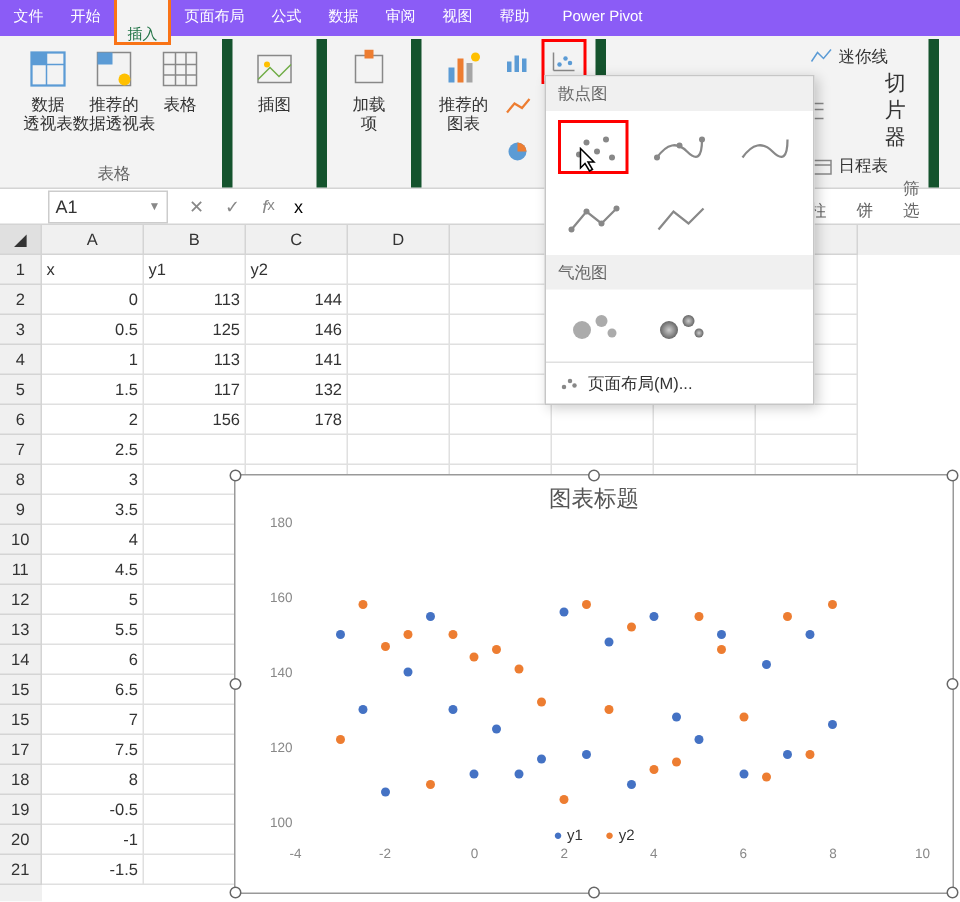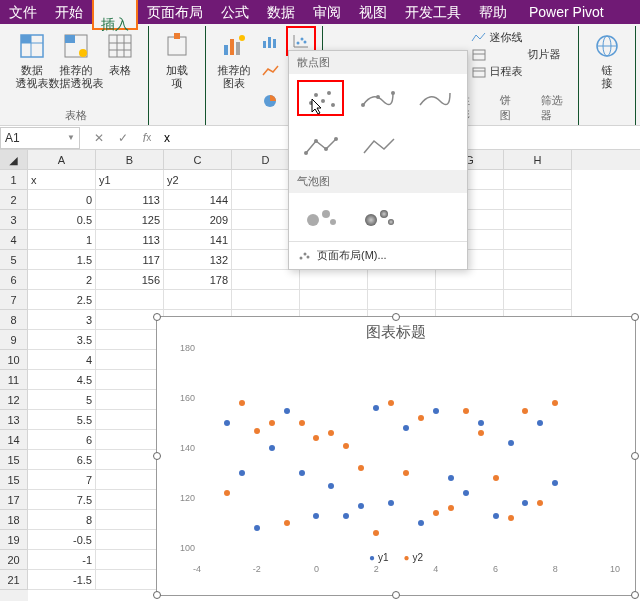--- a/index.html
+++ b/index.html
@@ -1,38 +1,38 @@
 <!DOCTYPE html>
 <html><head>
 <meta charset="utf-8">
 <style>
 *{margin:0;padding:0;box-sizing:border-box;font-family:"Microsoft YaHei","Segoe UI",sans-serif;}
 body{background:#fff;width:640px;height:601px;overflow:hidden;font-size:12px;color:#333;}
-.tabbar{display:flex;background:#701a75;height:24px;align-items:center;color:#fff;font-size:14px;}
+.tabbar{display:flex;background:#8b5cf6;height:24px;align-items:center;color:#fff;font-size:10px;}
 .tab{padding:0 9px;height:24px;line-height:24px;cursor:pointer;}
 .tab.active{background:#f3f3f3;color:#217346;border:2px solid #f97316;padding:16px 7px;}
 .tab.pp{margin-left:4px;}
 .ribbon{background:#f3f3f3;border-bottom:1px solid #d4d4d4;height:102px;display:flex;padding:2px 4px 0;}
-.group{display:flex;flex-direction:column;align-items:center;border-right:1px solid #14532d;padding:0 6px;position:relative;}
+.group{display:flex;flex-direction:column;align-items:center;border-right:7px solid #14532d;padding:0 6px;position:relative;}
 .group-label{font-size:11px;color:#666;margin-top:auto;padding-bottom:2px;}
 .big-btn{display:flex;flex-direction:column;align-items:center;width:44px;padding:4px 2px;cursor:pointer;}
 .big-btn .ico{width:32px;height:32px;display:flex;align-items:center;justify-content:center;}
 .big-btn .lbl{font-size:11px;text-align:center;line-height:13px;margin-top:2px;}
 .chart-icons{display:flex;position:relative;}
 .chart-col{display:flex;flex-direction:column;}
 .chart-btn{width:30px;height:30px;display:flex;align-items:center;justify-content:center;cursor:pointer;position:relative;}
 .chart-btn.sel{border:2px solid red;}
 .dropdown{position:absolute;top:22px;left:0;background:#fff;border:1px solid #c6c6c6;box-shadow:2px 2px 8px rgba(0,0,0,.2);width:180px;z-index:100;}
 .dd-section{padding:4px 8px;background:#f0f0f0;font-size:11px;color:#666;}
 .dd-row{display:flex;padding:6px 8px;gap:10px;}
 .dd-item{width:48px;height:36px;display:flex;align-items:center;justify-content:center;cursor:pointer;border:1px solid transparent;}
 .dd-item.sel{border:2px solid red;position:relative;}
 .dd-more{padding:6px 8px;border-top:1px solid #e0e0e0;font-size:11px;display:flex;align-items:center;gap:6px;cursor:pointer;}
 .namebox-row{height:24px;background:#fff;border-bottom:1px solid #d4d4d4;display:flex;align-items:center;}
-.namebox{width:80px;height:22px;border:1px solid #ccc;padding:0 4px;display:flex;align-items:center;justify-content:space-between;font-size:12px;}
+.namebox{width:80px;height:22px;border:1px solid #ccc;padding:0 4px;display:flex;align-items:center;justify-content:space-between;font-size:12px;margin-left:32px;}
 .fx-area{display:flex;align-items:center;margin-left:8px;gap:2px;}
 .fx-btn{width:22px;height:20px;display:flex;align-items:center;justify-content:center;color:#888;cursor:pointer;}
 .formula-input{border:none;outline:none;padding:0 4px;font-size:12px;width:200px;}
 .grid-area{display:flex;height:451px;position:relative;}
 .row-headers{width:28px;background:#f0f0f0;}
 .row-h{height:20px;border-bottom:1px solid #d4d4d4;border-right:1px solid #d4d4d4;text-align:center;line-height:20px;font-size:11px;color:#333;}
 .row-h.first{background:#e0e0e0;}
 .grid-right{flex:1;overflow:hidden;}
 .col-headers{display:flex;height:20px;background:#f0f0f0;}
 .col-h{width:68px;border-right:1px solid #d4d4d4;border-bottom:1px solid #d4d4d4;text-align:center;line-height:20px;font-size:11px;}
@@ -68,21 +68,20 @@
 
 <div class="tabbar">
   <div class="tab">文件</div>
   <div class="tab">开始</div>
   <div class="tab active">插入</div>
   <div class="tab">页面布局</div>
   <div class="tab">公式</div>
   <div class="tab">数据</div>
   <div class="tab">审阅</div>
   <div class="tab">视图</div>
-  <div class="tab">开发工具</div>
   <div class="tab">帮助</div>
   <div class="tab pp">Power Pivot</div>
 </div>
 
 <div class="ribbon">
   <div class="group">
     <div style="display:flex;">
       <div class="big-btn">
         <div class="ico">
             <svg width="26" height="26">
@@ -115,20 +114,32 @@
               <line x1="10" y1="2" x2="10" y2="24" stroke="#888"></line>
               <line x1="17" y1="2" x2="17" y2="24" stroke="#888"></line>
             </svg>
           </div>
         <div class="lbl">表格</div>
       </div>
     </div>
     <div class="group-label">表格</div>
   </div>
 
+  <div class="group">
+    <div class="big-btn">
+      <div class="ico">
+          <svg width="26" height="26">
+            <rect x="2" y="4" width="22" height="18" fill="none" stroke="#888"></rect>
+            <circle cx="8" cy="10" r="2" fill="#ffc000"></circle>
+            <polyline points="2,20 10,12 16,18 24,10" fill="none" stroke="#70ad47"></polyline>
+          </svg>
+        </div>
+      <div class="lbl">插图</div>
+    </div>
+  </div>
 
   <div class="group">
     <div class="big-btn">
       <div class="ico">
           <svg width="26" height="26">
             <rect x="4" y="4" width="18" height="18" fill="none" stroke="#888"></rect>
             <rect x="10" y="0" width="6" height="6" fill="#ed7d31"></rect>
           </svg>
         </div>
       <div class="lbl" style="white-space:pre;">加载
@@ -284,21 +295,21 @@
           <svg width="16" height="14">
             <polyline points="1,10 5,4 9,8 14,2" fill="none" stroke="#5b9bd5"></polyline>
           </svg>
           <span style="font-size:11px;">迷你线</span>
         </div>
       <div style="display:flex;align-items:center;gap:3px;cursor:pointer;">
           <svg width="16" height="14">
             <rect x="2" y="2" width="12" height="10" fill="none" stroke="#888"></rect>
             <line x1="2" y1="6" x2="14" y2="6" stroke="#888"></line>
           </svg>
-          <span style="font-size:11px;margin-left:38px;">切片器</span>
+          <span style="font-size:14px;margin-left:38px;">切片器</span>
         </div>
       <div style="display:flex;align-items:center;gap:3px;cursor:pointer;">
           <svg width="16" height="14">
             <rect x="2" y="3" width="12" height="9" fill="none" stroke="#888"></rect>
             <line x1="2" y1="6" x2="14" y2="6" stroke="#888"></line>
           </svg>
           <span style="font-size:11px;">日程表</span>
         </div>
     </div>
     <div style="display:flex;gap:20px;margin-top:auto;">
@@ -393,21 +404,21 @@
           <div class="cell r">144</div>
           <div class="cell r"></div>
           <div class="cell"></div>
           <div class="cell"></div>
           <div class="cell"></div>
           <div class="cell"></div>
         </div>
         <div class="cell-row">
           <div class="cell r">0.5</div>
           <div class="cell r">125</div>
-          <div class="cell r">209</div>
+          <div class="cell r">146</div>
           <div class="cell r"></div>
           <div class="cell"></div>
           <div class="cell"></div>
           <div class="cell"></div>
           <div class="cell"></div>
         </div>
         <div class="cell-row">
           <div class="cell r">1</div>
           <div class="cell r">113</div>
           <div class="cell r">141</div>

